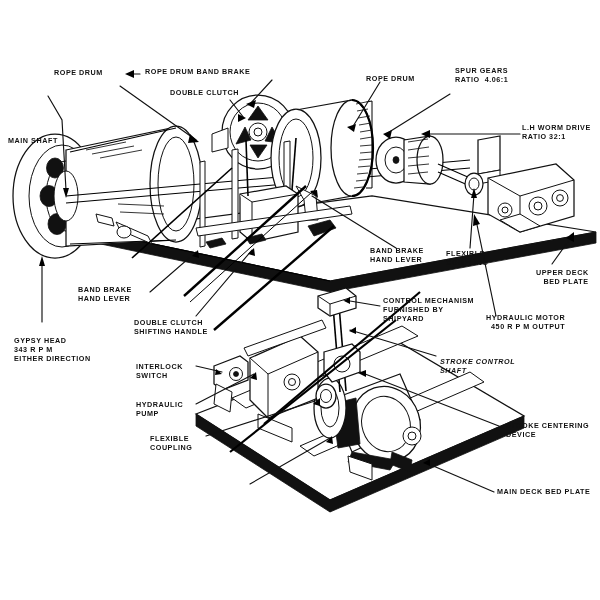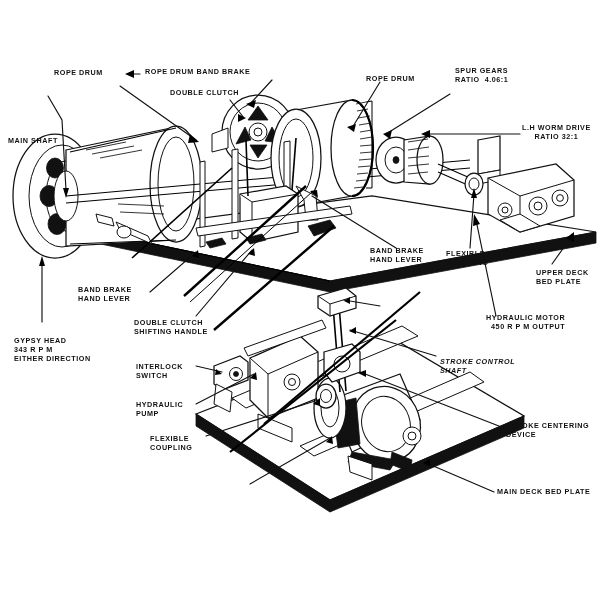--- a/index.html
+++ b/index.html
@@ -306,24 +306,24 @@
 
   <div class="label" style="left:145px;top:67px;">ROPE DRUM BAND BRAKE</div>
 
   <div class="label" style="left:170px;top:88px;">DOUBLE CLUTCH</div>
 
   <div class="label" style="left:366px;top:74px;">ROPE DRUM</div>
 
   <div class="label" style="left:455px;top:66px;">SPUR GEARS
 RATIO  4.06:1</div>
 
-  <div class="label" style="left:522px;top:123px;text-align:center;">L.H WORM DRIVE
+  <div class="label" style="left:522px;top:123px;">L.H WORM DRIVE
 RATIO 32:1</div>
 
-  <div class="label" style="left:536px;top:268px;">UPPER DECK
+  <div class="label" style="left:536px;top:268px;text-align:right;">UPPER DECK
 BED PLATE</div>
 
   <div class="label" style="left:446px;top:249px;">FLEXIBLE
 COUPLING</div>
 
   <div class="label" style="left:370px;top:246px;">BAND BRAKE
 HAND LEVER</div>
 
   <div class="label" style="left:78px;top:285px;">BAND BRAKE
 HAND LEVER</div>
@@ -338,20 +338,23 @@
   <div class="label" style="left:136px;top:362px;">INTERLOCK
 SWITCH</div>
 
   <div class="label" style="left:136px;top:400px;">HYDRAULIC
 PUMP</div>
 
   <div class="label" style="left:150px;top:434px;">FLEXIBLE
 COUPLING</div>
 
 
+  <div class="label" style="left:383px;top:296px;">CONTROL MECHANISM
+FURNISHED BY
+SHIPYARD</div>
 
   <div class="label" style="left:486px;top:313px;text-align:right;">HYDRAULIC MOTOR
 450 R P M OUTPUT</div>
 
   <div class="label" style="left:440px;top:357px;font-style:italic;">STROKE CONTROL
 SHAFT</div>
 
   <div class="label" style="left:506px;top:421px;">STROKE CENTERING
 DEVICE</div>
 

